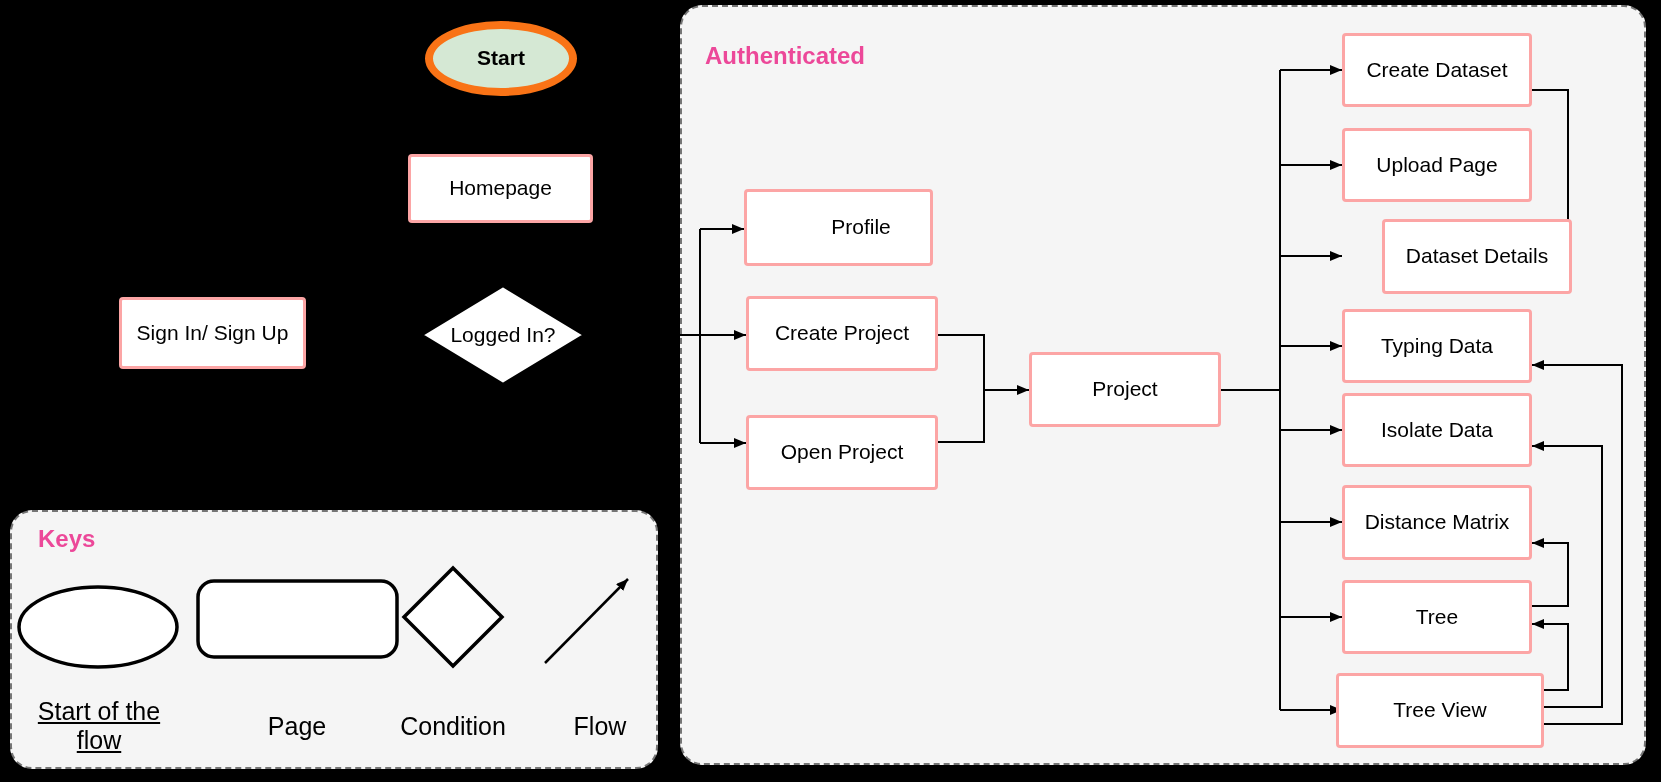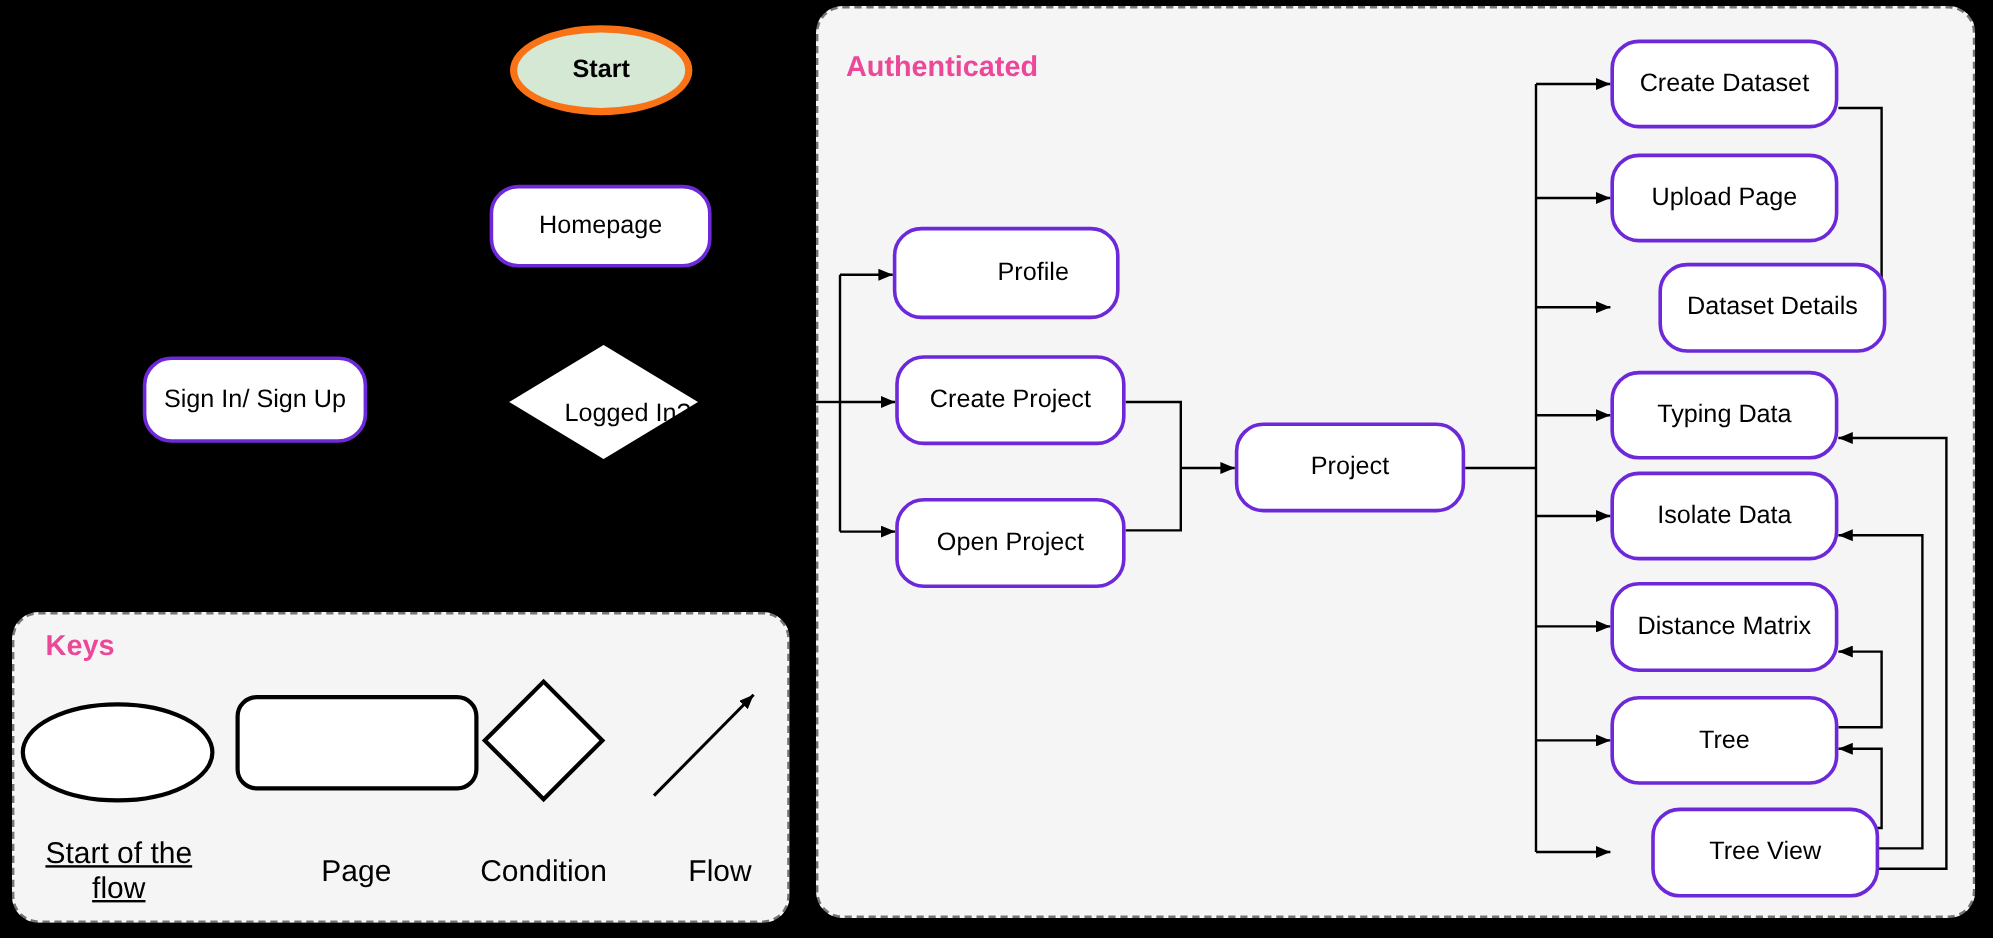--- a/index.html
+++ b/index.html
@@ -8,26 +8,26 @@
     font-family:"Liberation Sans", sans-serif; overflow:hidden; color:#000;
   }
   .panel {
     position:absolute; background:#f5f5f5; border:2px dashed #757575;
     border-radius:22px; box-sizing:border-box; z-index:1;
   }
   .panel-title { position:absolute; font-weight:bold; font-size:24px; color:#ec4899; z-index:4; }
   svg.layer { position:absolute; left:0; top:0; z-index:2; }
   .node {
     position:absolute; box-sizing:border-box; background:#ffffff;
-    border:3px solid #6d28d9; border-radius:24px; display:flex;
+    border:3px solid #fca5a5; border-radius:4px; display:flex;
     align-items:center; justify-content:center; font-size:21px;
     text-align:center; line-height:1.15; z-index:3;
   }
   .node-start {
-    border-radius:50%; background:#d5e8d4; border:6px solid #f97316; font-weight:bold;
+    border-radius:50%; background:#d5e8d4; border:8px solid #f97316; font-weight:bold;
   }
   .diamond-label {
     position:absolute; display:flex; align-items:center; justify-content:center;
     text-align:center; font-size:21px; line-height:1.2; z-index:3;
   }
   .key-label {
     position:absolute; font-size:25px; text-align:center; line-height:1.15; z-index:3;
   }
 </style>
 </head>
@@ -97,21 +97,21 @@
   </div>
 
   <div class="node" style="left:408px; top:154px; width:185px; height:69px;">
     <span>Homepage</span>
   </div>
 
   <div class="node" style="left:119px; top:297px; width:187px; height:72px;">
     <span>Sign In/ Sign Up</span>
   </div>
 
-  <div class="diamond-label" style="left:443px; top:300px; width:120px; height:90px;margin-left:20px;">
+  <div class="diamond-label" style="left:443px; top:290px; width:120px; height:90px;">
     <span>Logged In?</span>
   </div>
 
   <div class="node" style="left:744px; top:189px; width:189px; height:77px;padding-left:45px;">
     <span>Profile</span>
   </div>
   <div class="node" style="left:746px; top:296px; width:192px; height:75px;">
     <span>Create Project</span>
   </div>
   <div class="node" style="left:746px; top:405px; width:192px; height:75px;margin-top:10px;">
@@ -135,21 +135,21 @@
   </div>
   <div class="node" style="left:1342px; top:393px; width:190px; height:74px;">
     <span>Isolate Data</span>
   </div>
   <div class="node" style="left:1342px; top:485px; width:190px; height:75px;">
     <span>Distance Matrix</span>
   </div>
   <div class="node" style="left:1342px; top:580px; width:190px; height:74px;">
     <span>Tree</span>
   </div>
-  <div class="node" style="left:1376px; top:673px; width:190px; height:75px;">
+  <div class="node" style="left:1336px; top:673px; width:208px; height:75px;">
     <span>Tree View</span>
   </div>
 
   <div class="key-label" style="left:24px; top:697px; width:150px;text-decoration:underline;">
     <span>Start of the flow</span>
   </div>
   <div class="key-label" style="left:222px; top:712px; width:150px;">
     <span>Page</span>
   </div>
   <div class="key-label" style="left:378px; top:712px; width:150px;">

